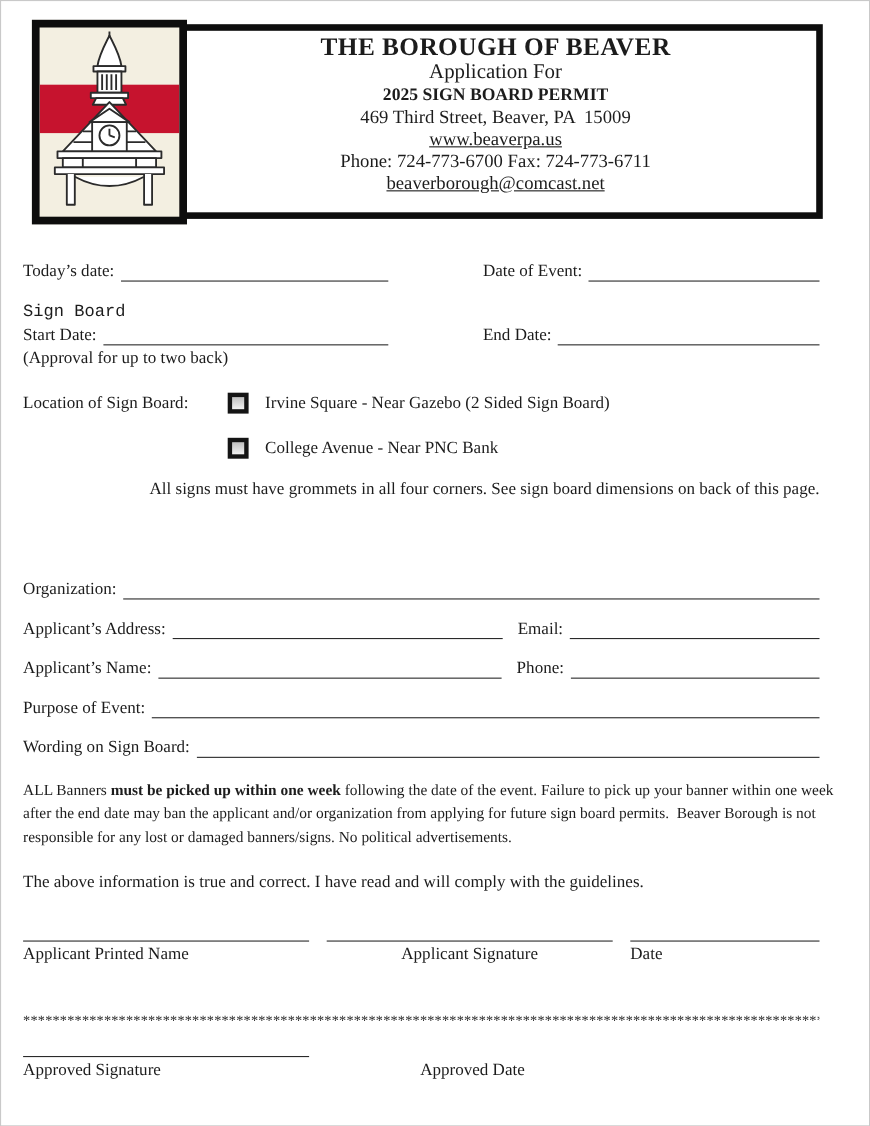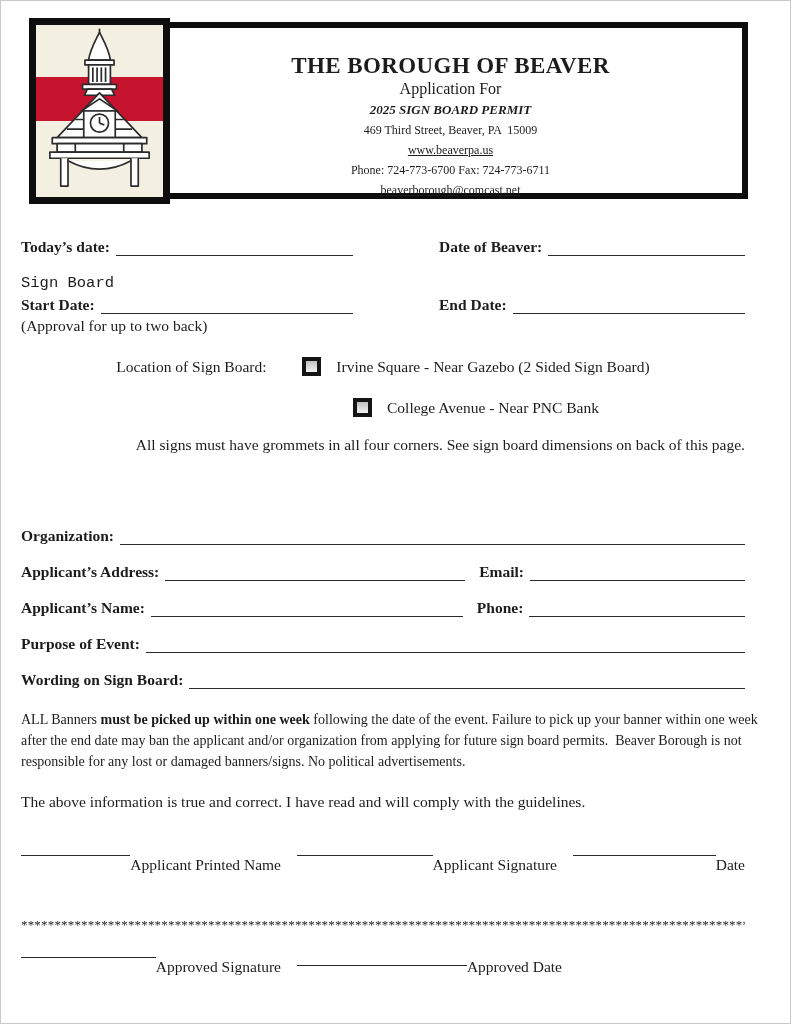--- a/index.html
+++ b/index.html
@@ -12,66 +12,66 @@
     box-sizing:border-box;
     font-family:"Liberation Serif","DejaVu Serif",serif;
     color:#1c1c1c;
     overflow:hidden;
   }
   
   .header-area{position:relative;height:212px;}
   .header-box{
     position:absolute;left:152px;top:21px;right:42px;height:177px;
     border:6px solid #0d0d0d;background:#fff;box-sizing:border-box;
-    text-align:center;padding-top:24px;
+    text-align:center;padding-top:1px;
   }
   .logo-box{
     position:absolute;left:28px;top:17px;width:141px;height:186px;
     border:7px solid #0d0d0d;background:#f3efe1;box-sizing:border-box;
     z-index:2;overflow:hidden;
   }
   .logo-redband{position:absolute;left:0;right:0;top:30%;height:26%;}
   .logo-box svg{position:absolute;left:0;top:0;width:100%;height:100%;}
   .h-title{font-size:23px;font-weight:bold;letter-spacing:.4px;line-height:27px;}
-  .h-sub{font-size:16px;line-height:20px;}
-  .h-permit{font-size:13px;font-weight:bold;line-height:21px;font-style:italic;}
-  .h-line{font-size:12px;line-height:20px;}
+  .h-sub{font-size:19px;line-height:20px;}
+  .h-permit{font-size:16px;font-weight:bold;line-height:21px;}
+  .h-line{font-size:17px;line-height:20px;}
   .u{text-decoration:underline;}
   .pre{white-space:pre-wrap;}
   
   .body{padding:0 45px 0 20px;font-size:15.5px;line-height:19px;}
   .row{display:flex;align-items:flex-end;}
   .line{border-bottom:1px solid #2a2a2a;flex:1 1 auto;height:1.05em;}
-  .lbl{white-space:nowrap;padding-right:6px;font-weight:bold;}
+  .lbl{white-space:nowrap;padding-right:6px;}
   .col-fixed{display:flex;align-items:flex-end;flex:0 0 332px;}
   .gap{flex:0 0 86px;}
   .col-flex{display:flex;align-items:flex-end;flex:1 1 auto;}
   .mt24{margin-top:24px;} .mt20{margin-top:20px;}
   .mt18{margin-top:18px;font-family:Liberation Mono, monospace;} .mt17{margin-top:17px;} .mt2{margin-top:2px;}
-  .loc-row{display:flex;align-items:center;margin-top:22px;justify-content:center;}
+  .loc-row{display:flex;align-items:center;margin-top:22px;}
   .loc-label{flex:0 0 186px;}
   .checkbox{
     width:19px;height:19px;background:#141414;position:relative;
     flex:0 0 19px;cursor:pointer;
   }
   .checkbox::after{
     content:"";position:absolute;left:4px;top:4px;right:4px;bottom:4px;
     background:linear-gradient(180deg,#bfbfbf,#f2f2f2);
   }
   .opt-label{margin-left:15px;}
   .center-note{text-align:right;margin-top:18px;}
   .org-row{margin-top:72px;}
   .w312{flex:0 0 312px;} .w300{flex:0 0 300px;}
   .midgap{flex:0 0 14px;}
   .para{margin-top:20px;font-size:14px;line-height:21px;margin-right:-27px;}
   .sig-row{display:flex;margin-top:44px;}
-  .sig-col{display:flex;flex-direction:row;}
+  .sig-col{display:flex;flex-direction:column;}
   .sig-col .line{height:0;margin-bottom:2px;}
   .sig-c1{flex:0 0 260px;margin-right:16px;}
-  .sig-c2{flex:0 0 260px;margin-right:16px;}
+  .sig-c2{flex:0 0 260px;margin-right:16px;text-align:center;}
   .sig-c3{flex:1 1 auto;}
   .asterisks{
     margin-top:42px;font-size:13px;letter-spacing:.18px;
     white-space:nowrap;overflow:hidden;line-height:17px;
   }
   .app-row{display:flex;margin-top:24px;}
   .app-c1{flex:0 0 260px;margin-right:16px;}
   .app-c2{flex:0 0 265px;align-items:center;}
   .lbl-center{text-align:center;}
 </style>
@@ -129,21 +129,21 @@
 
   <div class="body">
 
     <div class="row mt24">
       <div class="col-fixed">
         <span class="lbl">Today’s date:</span>
         <span class="line"></span>
       </div>
       <div class="gap"></div>
       <div class="col-flex">
-        <span class="lbl">Date of Beaver:</span>
+        <span class="lbl">Date of Event:</span>
         <span class="line"></span>
       </div>
     </div>
 
     <div class="mt18">Sign Board</div>
 
     <div class="row mt2">
       <div class="col-fixed">
         <span class="lbl">Start Date:</span>
         <span class="line"></span>

